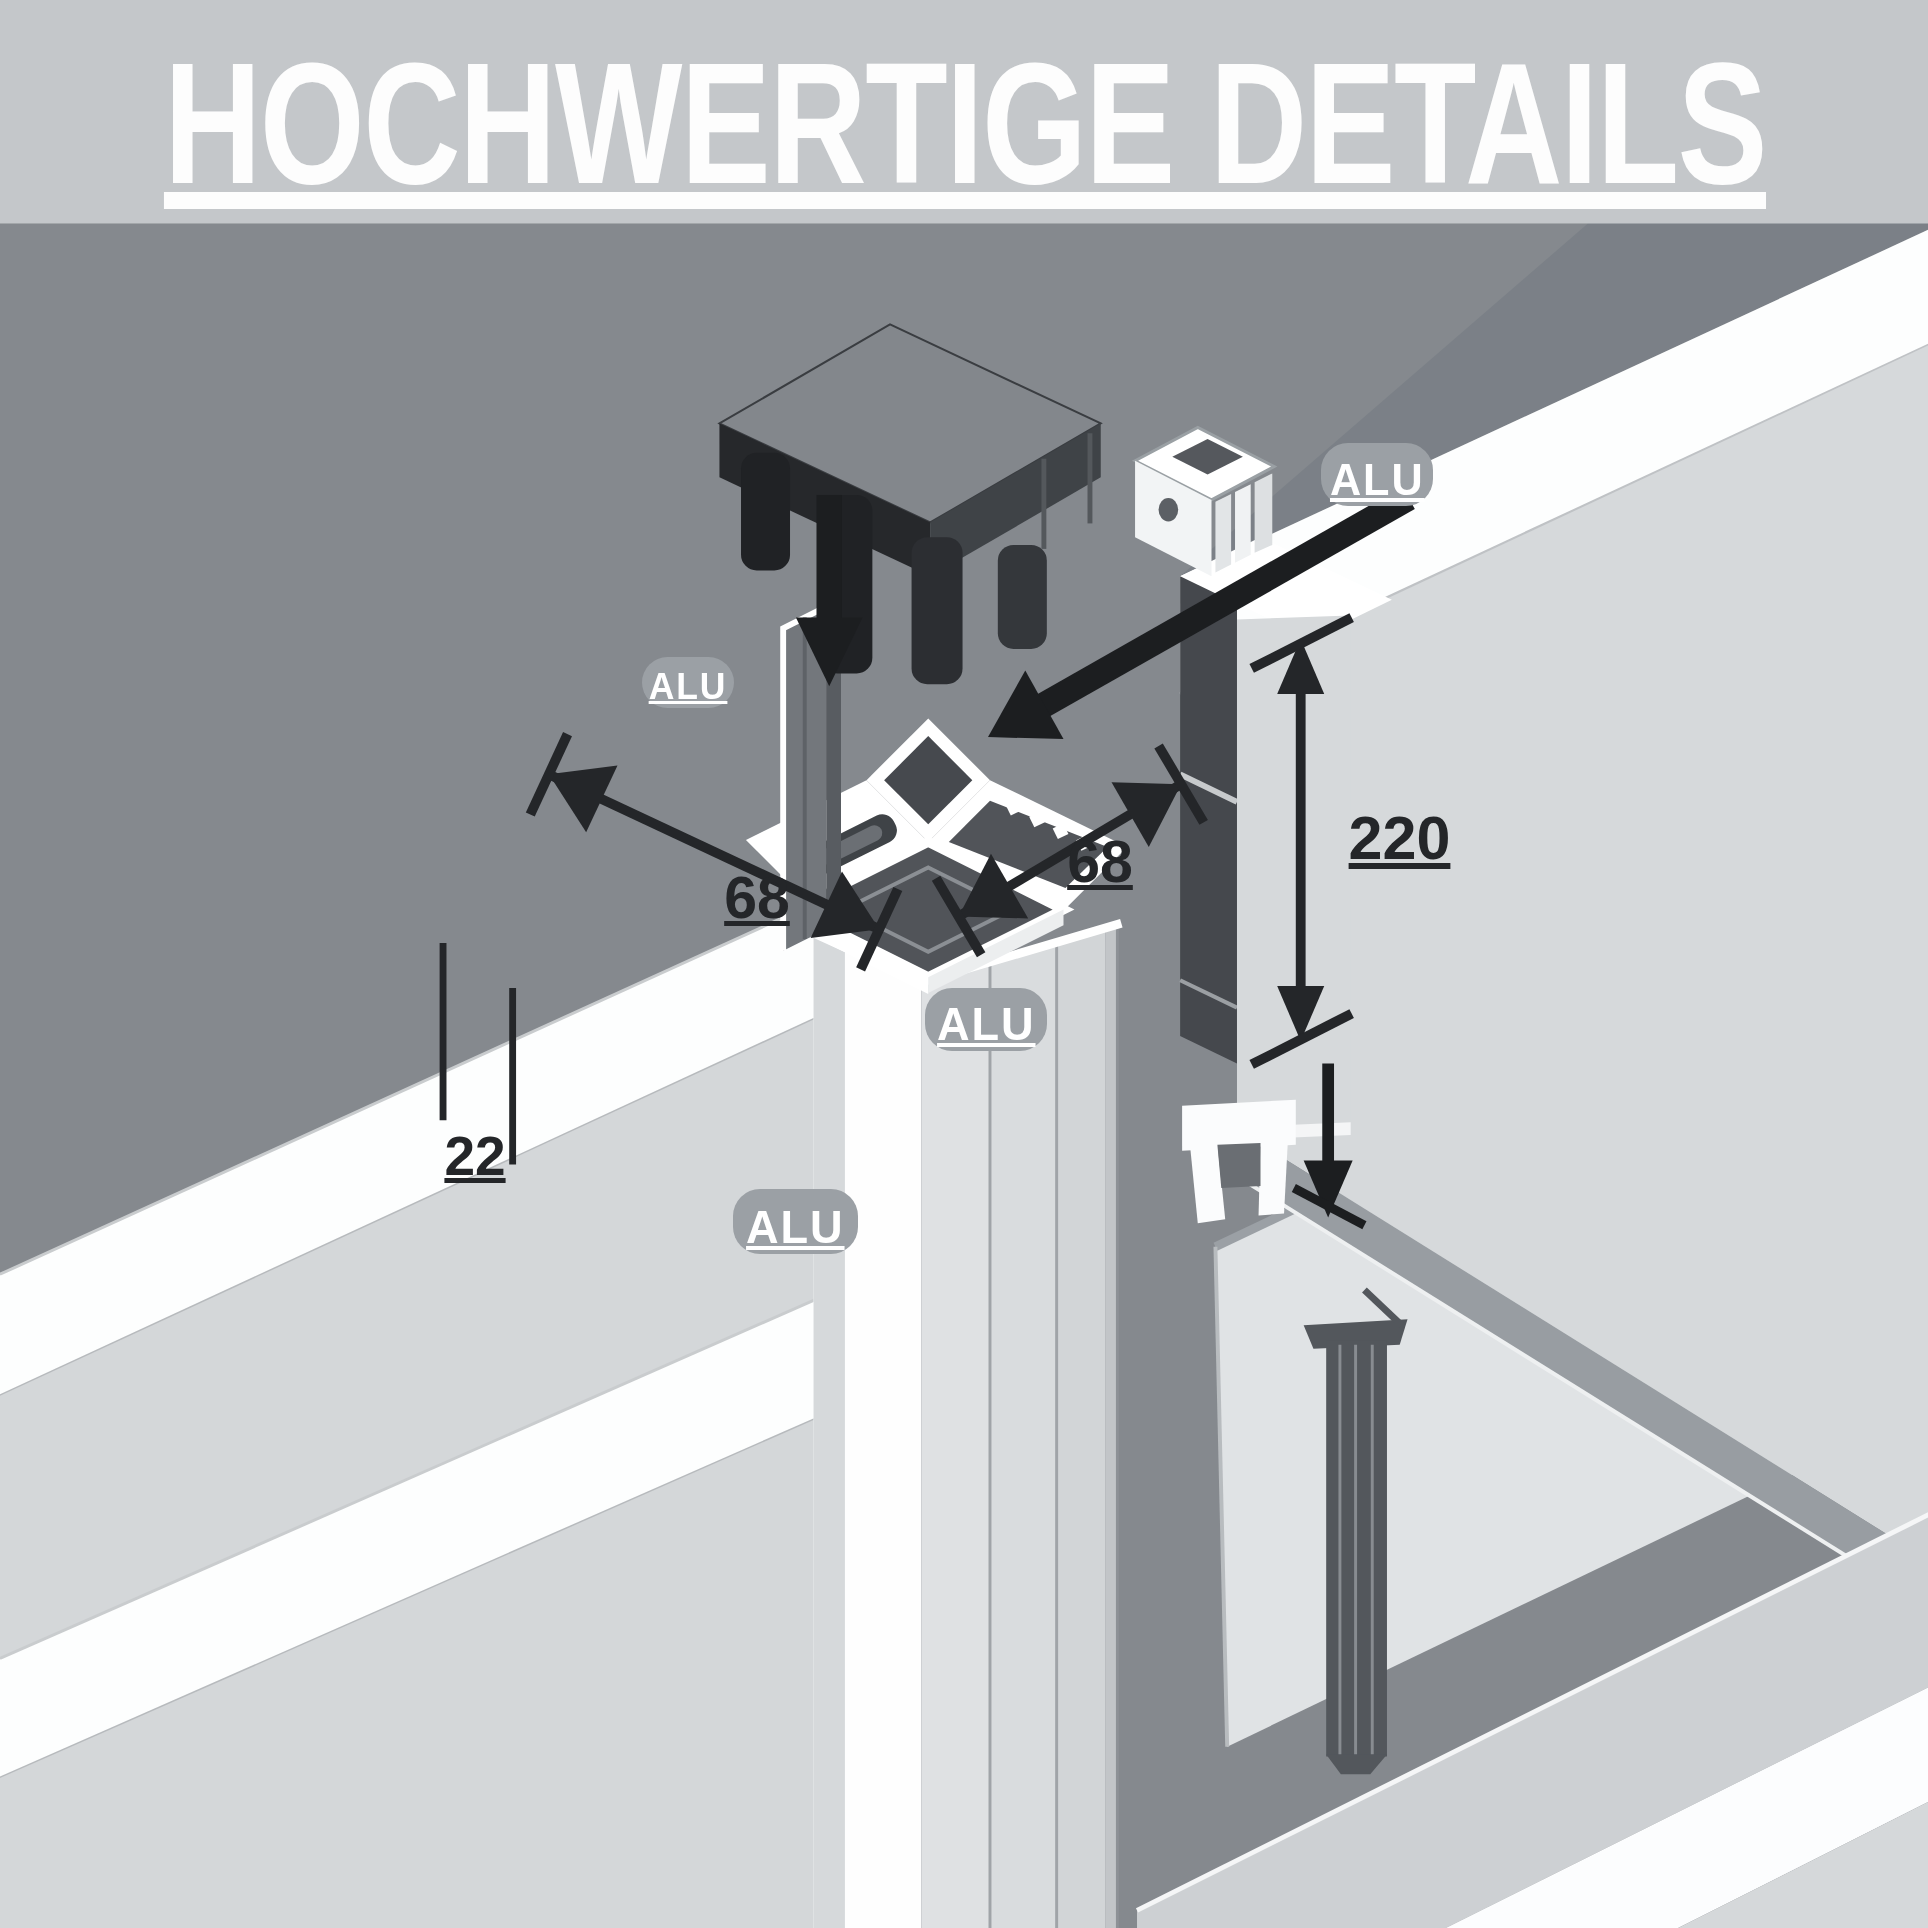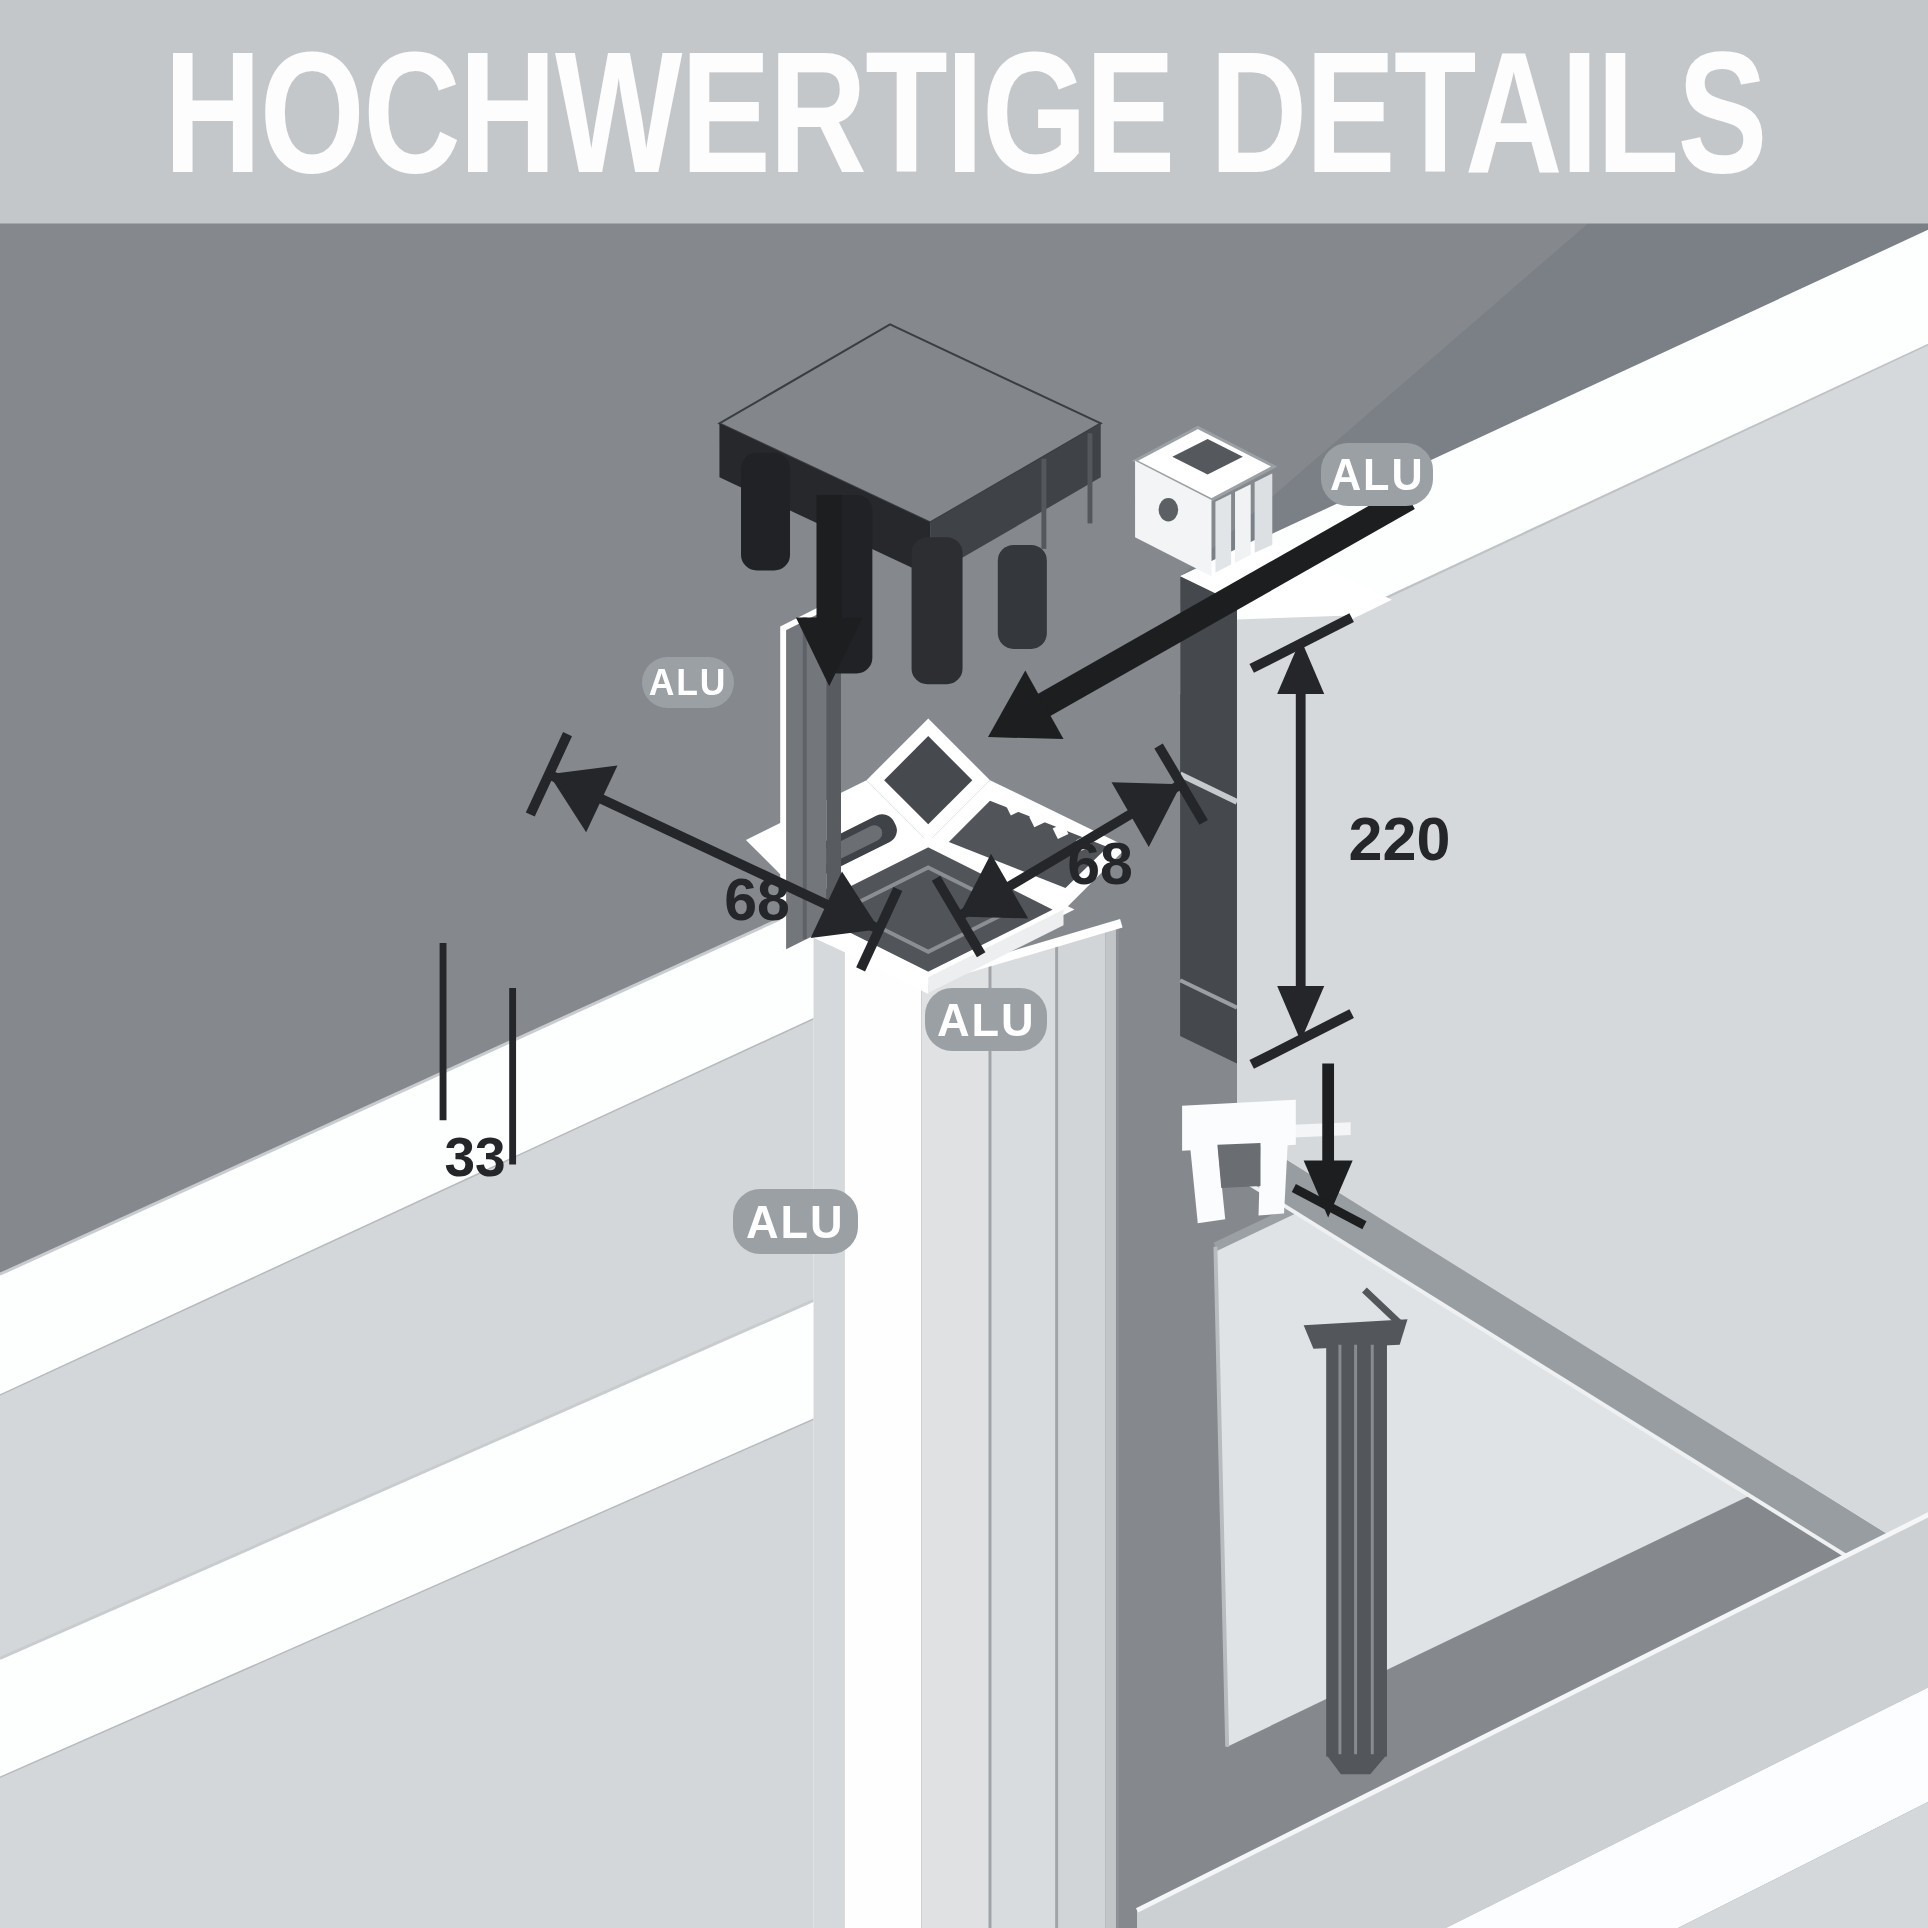--- a/index.html
+++ b/index.html
@@ -1,19 +1,19 @@
 <!DOCTYPE html>
 <html><head>
 <meta charset="utf-8">
 <style>
   html,body{margin:0;padding:0;background:#85898e;}
   .stage{position:relative;width:1929px;height:1929px;overflow:hidden;
          font-family:"Liberation Sans", sans-serif;}
   .stage svg{position:absolute;left:0;top:0;}
-  .overlay{position:absolute;display:flex;align-items:center;justify-content:center;}
+  .overlay{position:absolute;display:flex;align-items:flex-end;justify-content:center;text-decoration:underline;}
   .title{left:0;top:0;width:1929px;height:223px;color:#fdfdfd;font-weight:700;
          font-size:173px;white-space:nowrap;}
   .title span{display:inline-block;transform:scaleX(.78);letter-spacing:-2px;}
   .banner{left:480px;top:228px;width:992px;height:88px;background:#161616;color:#ffffff;
           font-weight:700;font-size:76px;}
   .banner span{display:inline-block;transform:scaleX(.92);letter-spacing:0px;white-space:nowrap;}
   .alu-badge{background:#9ba0a5;color:#ffffff;font-weight:700;border-radius:27px;}
   .alu-badge span{display:inline-block;transform:scaleX(.96);letter-spacing:2px;}
   .dim{color:#242629;font-weight:700;white-space:nowrap;}
 </style>
@@ -218,17 +218,17 @@
   <div class="overlay dim" style="left:698px;top:867px;width:118px;height:65px;font-size:59px;">
       <span>68</span>
     </div>
   <div class="overlay dim" style="left:1041px;top:831px;width:118px;height:65px;font-size:59px;">
       <span>68</span>
     </div>
   <div class="overlay dim" style="left:1321px;top:804px;width:157px;height:69px;font-size:61px;">
       <span>220</span>
     </div>
   <div class="overlay dim" style="left:416px;top:1125px;width:118px;height:63px;font-size:55px;">
-      <span>33</span>
+      <span>22</span>
     </div>
 
 </div>
 
 
 </body></html>

